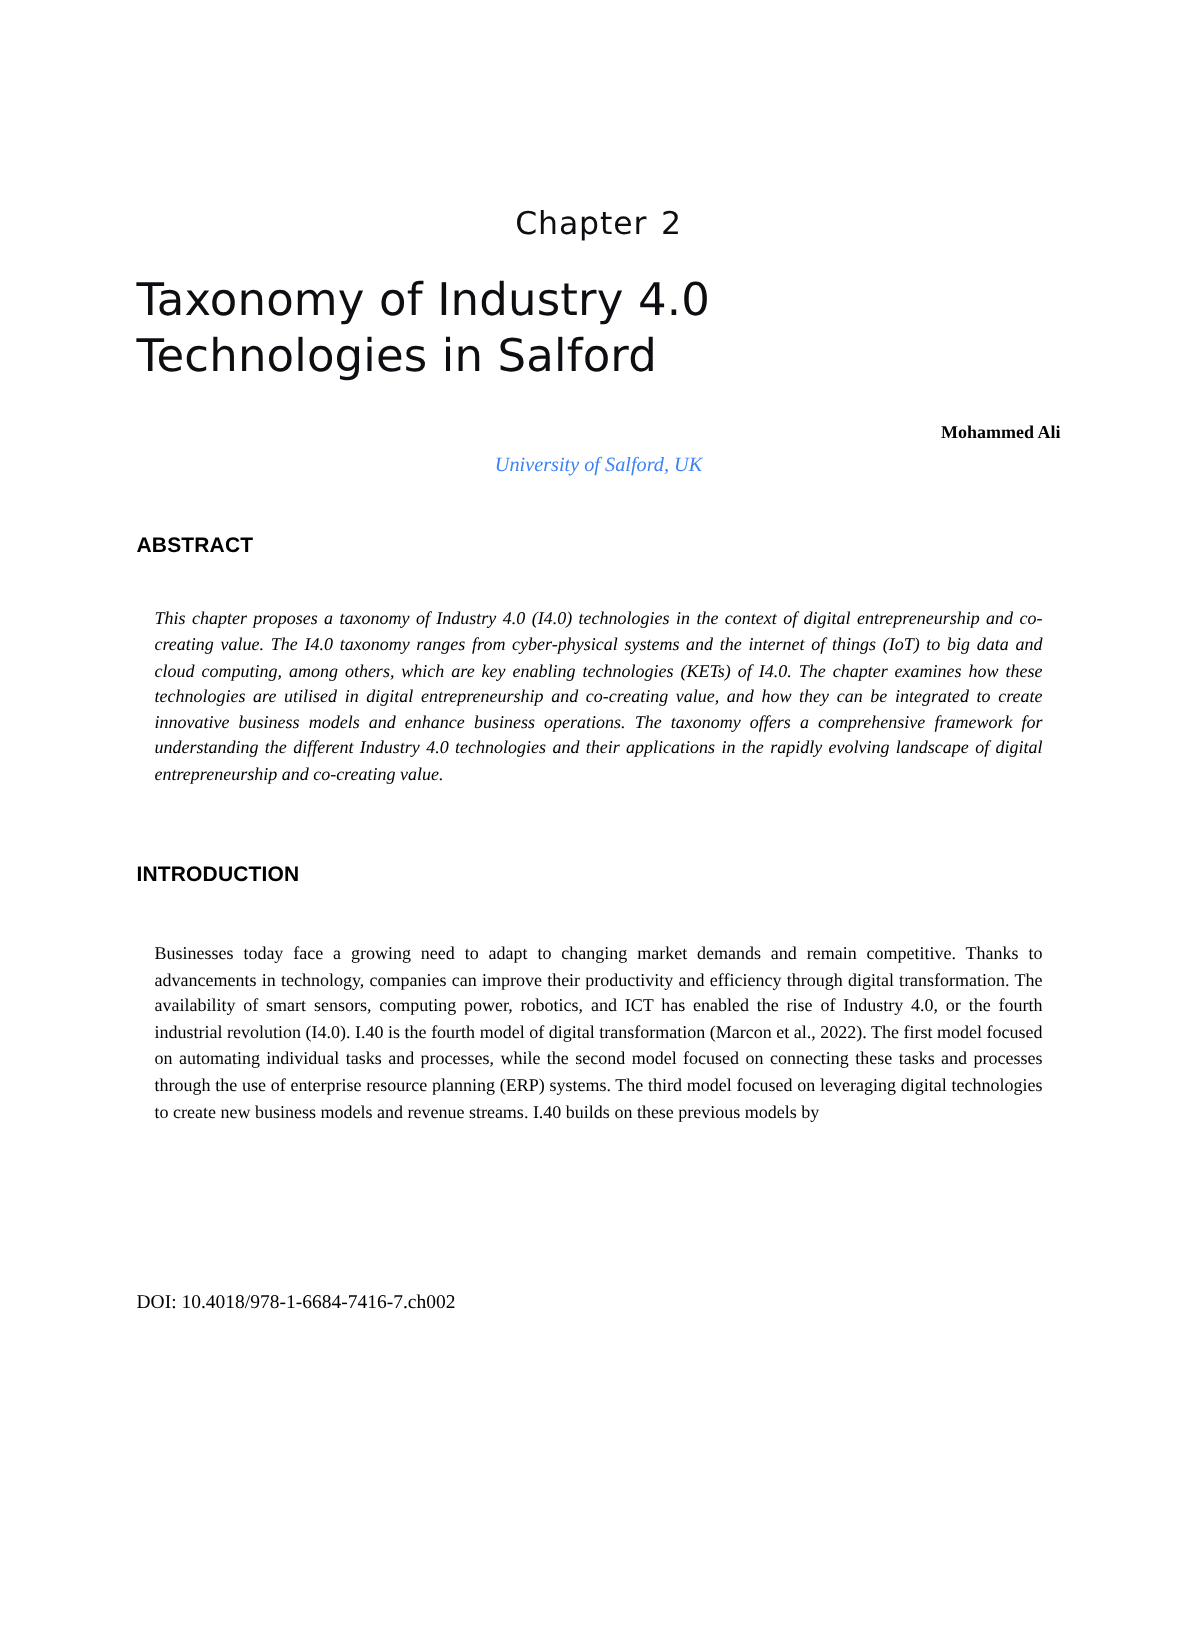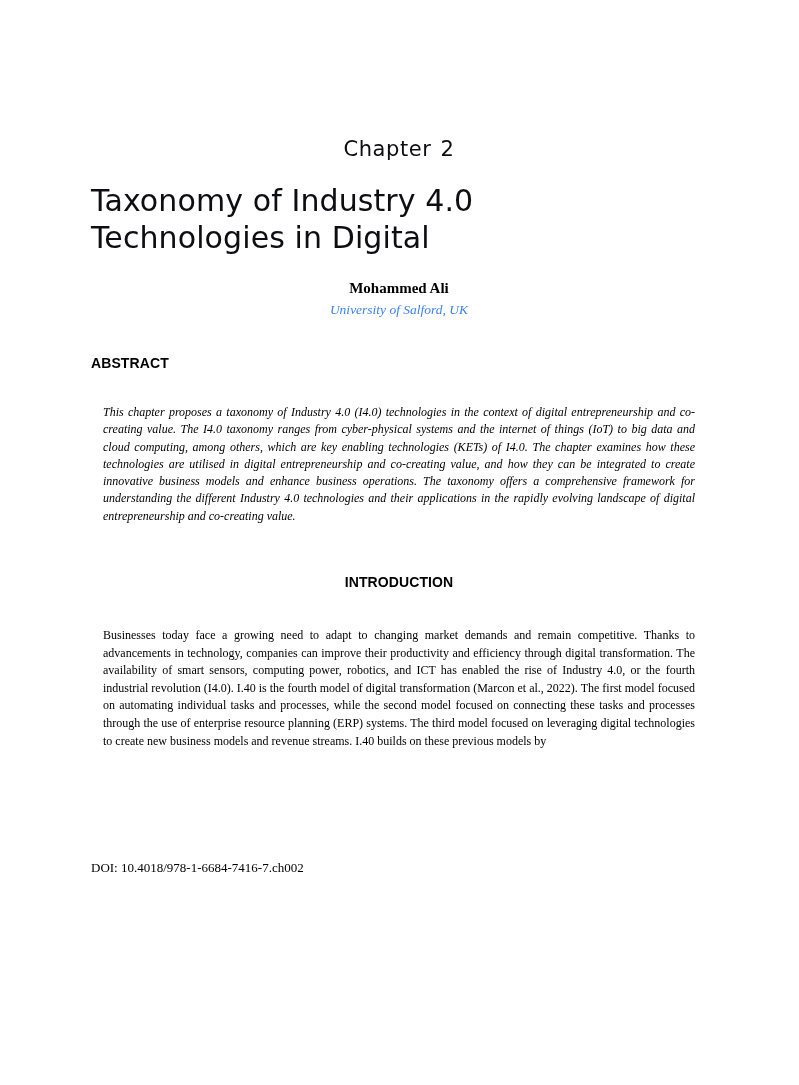--- a/index.html
+++ b/index.html
@@ -69,23 +69,24 @@
   
   .byline {
     text-align: center;
     margin: 0;
     padding-top: 23px;
   }
   .author-name {
     display: block;
     font-family: "Liberation Serif", serif;
     font-weight: bold;
-    font-size: 15px;
+    font-size: 12px;
     line-height: 18px;
     color: #000;
+    text-align: right;
   }
   .author-affil {
     display: block;
     font-family: "Liberation Serif", serif;
     font-style: italic;
     font-size: 13.5px;
     line-height: 19px;
     color: #3b82f6;
     padding-top: 3px;
   }
@@ -114,21 +115,21 @@
   }
   .body-text.abstract-text {
     font-style: italic;
     line-height: 17.3px;
   }
 
   .sec-abstract { padding-top: 36px; }
   .sec-abstract .section-heading { padding-bottom: 21px; }
 
   .sec-intro { padding-top: 37px; }
-  .sec-intro .section-heading { padding-bottom: 25px; text-align: center; }
+  .sec-intro .section-heading { padding-bottom: 25px; }
 
   
   .doi-line {
     position: absolute;
     left: 91px;
     top: 861px;
     font-family: "Liberation Serif", serif;
     font-size: 13px;
     line-height: 14px;
     color: #000;
@@ -141,21 +142,21 @@
 <div class="page">
 
   <div class="column">
 
     <p class="chapter-label">
       <span>Chapter</span><span class="num">2</span>
     </p>
 
     <h1 class="chapter-title">
       <span class="tline">Taxonomy of Industry 4.0</span>
-      <span class="tline">Technologies in Digital</span>
+      <span class="tline">Technologies in Salford</span>
     </h1>
 
     <div class="byline">
       <span class="author-name">Mohammed Ali</span>
       <span class="author-affil">University of Salford, UK</span>
     </div>
 
     <section class="sec-abstract">
       <h2 class="section-heading">ABSTRACT</h2>
       <p class="body-text abstract-text">This chapter proposes a taxonomy of Industry 4.0 (I4.0) technologies in the context of digital entrepreneurship and co-creating value. The I4.0 taxonomy ranges from cyber-physical systems and the internet of things (IoT) to big data and cloud computing, among others, which are key enabling technologies (KETs) of I4.0. The chapter examines how these technologies are utilised in digital entrepreneurship and co-creating value, and how they can be integrated to create innovative business models and enhance business operations. The taxonomy offers a comprehensive framework for understanding the different Industry 4.0 technologies and their applications in the rapidly evolving landscape of digital entrepreneurship and co-creating value.</p>

